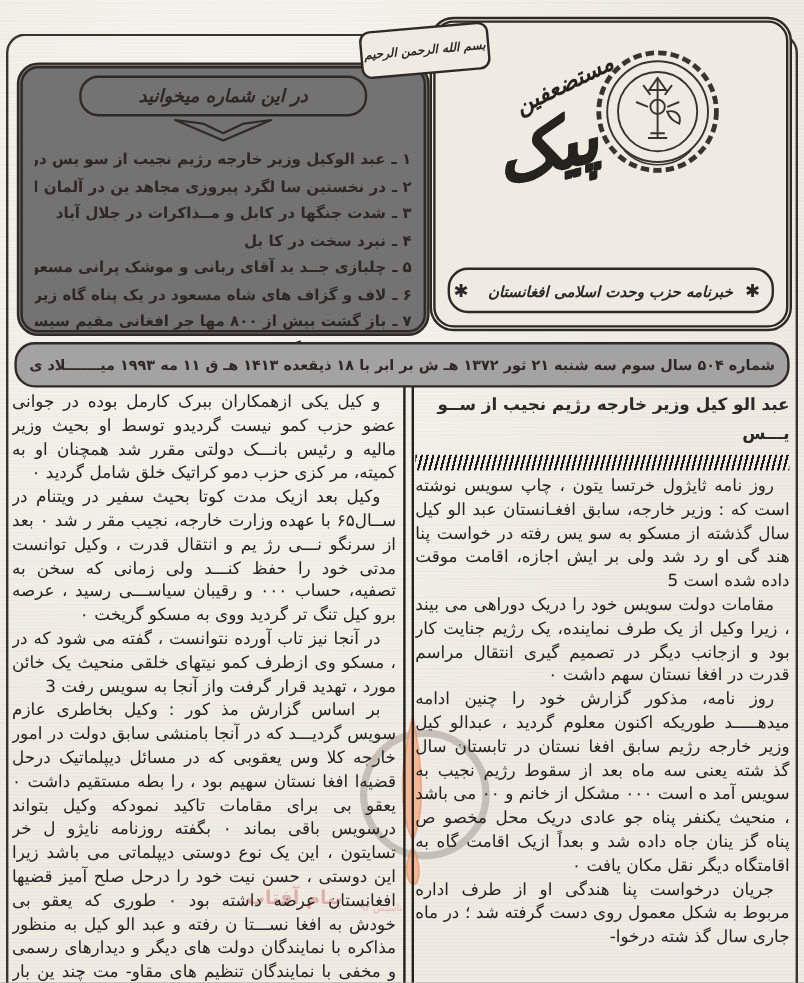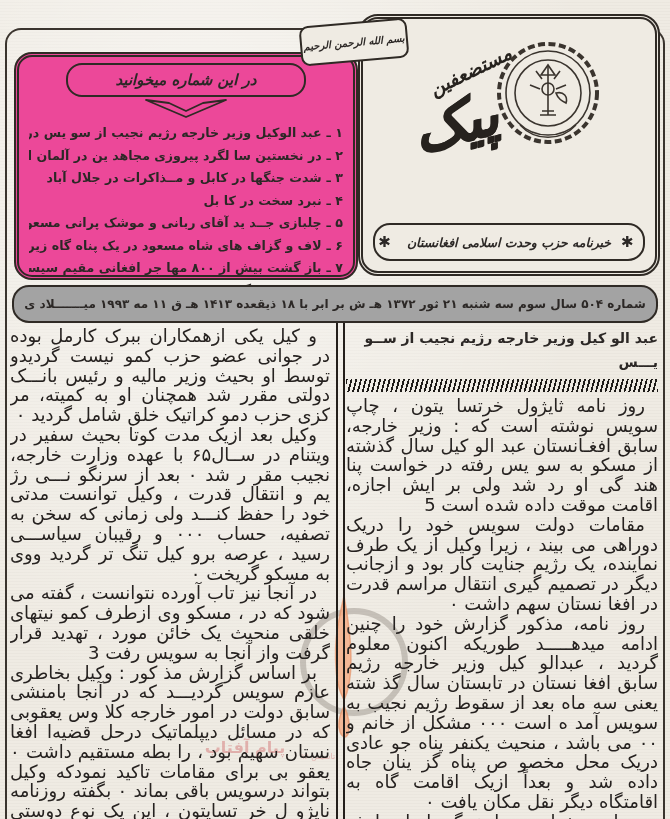--- a/index.html
+++ b/index.html
@@ -54,21 +54,21 @@
     bottom:10px;right:10px;left:10px;height:34px;
     border:2px solid #2f2a25;border-radius:17px;
     display:flex;align-items:center;justify-content:center;gap:10px;
     font-size:12.5px;font-style:italic;font-weight:bold;
     white-space:nowrap;overflow:hidden;
   }
   .stars{font-size:15px;letter-spacing:6px;font-style:normal;}
   
   .toc-box{
     top:52px;right:312px;left:14px;height:228px;
-    background:#ec4899;
+    background:#737373;
     border:5px double #2f2a25;border-radius:18px;
     z-index:3;padding:6px 10px 0 10px;box-sizing:border-box;
   }
   .toc-pill{
     width:236px;height:30px;margin:0 auto;
     border:2px solid #2f2a25;border-radius:16px;
     display:flex;align-items:center;justify-content:center;
     font-size:15px;font-weight:bold;font-style:italic;
   }
   .toc-arrow{display:block;margin:1px auto 2px auto;}
@@ -94,21 +94,21 @@
     border-left:2.5px solid #241f1b;border-right:2px solid #241f1b;
     z-index:2;
   }
   .kicker{font-size:13.5px;font-weight:bold;text-align:center;margin:8px 0 2px 0;}
   .headline{font-size:14px;font-weight:bold;line-height:24px;}
   .hatch{
     height:13px;margin:5px 0 4px 0;
     background:repeating-linear-gradient(105deg,#1d1a17 0 1.8px,rgba(0,0,0,0) 1.8px 4.6px);
   }
   .body-text p{
-    margin:0;font-size:18px;line-height:19.8px;
+    margin:0;font-size:14px;line-height:19.8px;
     text-align:justify;text-indent:13px;
     color:#262220;
   }
   .clipped-line{
     font-size:12.1px;line-height:19.8px;height:8px;overflow:hidden;
     text-indent:13px;color:#262220;
   }
   
   .watermark{z-index:1;pointer-events:none;}
   .wm-circle{

